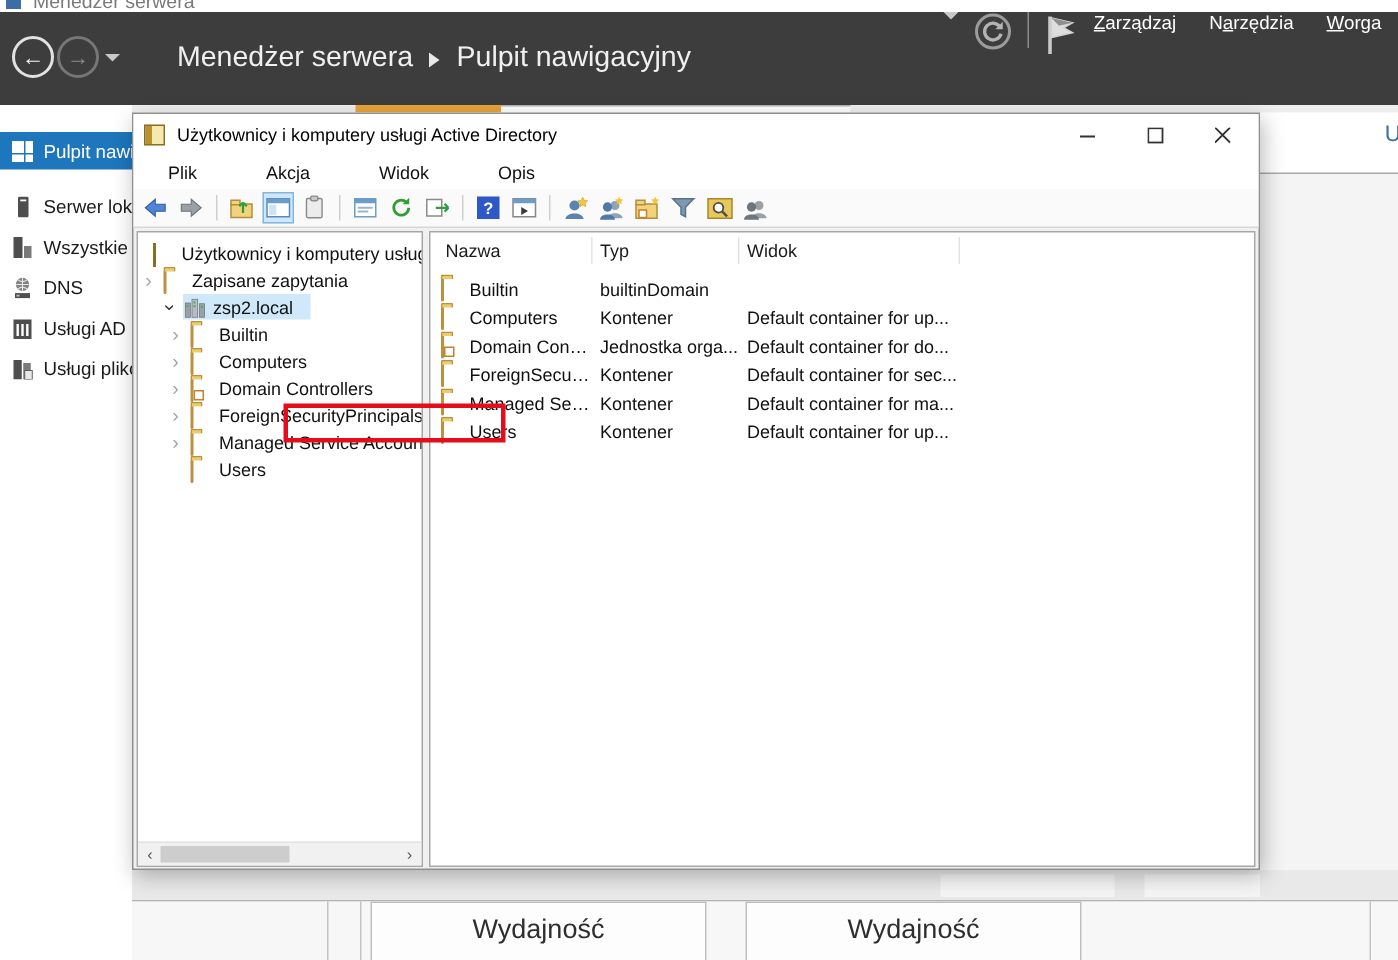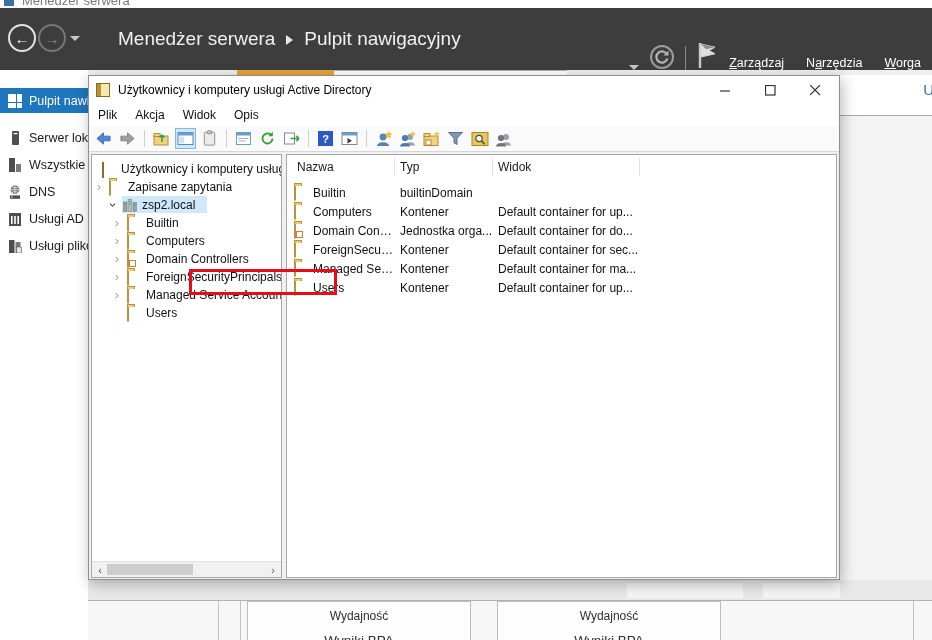--- a/index.html
+++ b/index.html
@@ -16,59 +16,59 @@
   
   #navbar{left:0;top:8px;width:932px;height:62px;background:#3d3d3d;color:#ececec}
   .navcircle{position:absolute;top:16px;width:28px;height:28px;border-radius:50%;
              display:flex;align-items:center;justify-content:center;font-size:15px;box-sizing:border-box}
   #nav-back{left:8px;border:2px solid #e2e2e2;color:#f2f2f2}
   #nav-fwd{left:38px;border:2px solid #767676;color:#8a8a8a}
   .caret{width:0;height:0;border-left:5px solid transparent;border-right:5px solid transparent;border-top:5px solid #c8c8c8}
   #nav-caret{position:absolute;left:70px;top:28px}
   #breadcrumb{position:absolute;left:118px;top:0;height:62px;display:flex;align-items:center;gap:11px;font-size:19px;color:#f0f0f0}
   .bc-sep{width:0;height:0;border-left:7px solid #e8e8e8;border-top:5px solid transparent;border-bottom:5px solid transparent;margin-top:2px}
-  #nav-right{position:absolute;right:0;top:0;height:62px;display:flex;align-items:flex-end}
+  #nav-right{position:absolute;right:0;top:0;height:62px;display:flex;align-items:flex-start}
   #nav-right .mini-caret{margin-right:10px}
   .nav-sep{width:1px;height:24px;background:#8a8a8a;margin:0 10px}
   .nav-menu{font-size:12.5px;color:#fff;margin:0 11px;white-space:nowrap}
   .nav-menu u{text-decoration:underline}
 
   
   #sm-strip{left:88px;top:70px;width:844px;height:5px;background:#efefef}
   #sm-tabbox{left:262px;top:70px;width:305px;height:5px;background:#fff;border-top:1px solid #b0b0b0;box-sizing:border-box}
   #sm-orange{left:237px;top:70px;width:97px;height:5px;background:#e9a33b}
   #sm-right-top{left:840px;top:75px;width:92px;height:41px;background:#fff;border-bottom:1px solid #a8a8a8;box-sizing:border-box;overflow:hidden}
   #sm-right-top .clip-head{position:absolute;right:-2px;top:6px;font-size:15px;color:#3a6ea5}
   #sm-right-bottom{left:840px;top:116px;width:92px;height:524px;background:#f4f4f4}
   #sm-band{left:88px;top:580px;width:844px;height:21px;background:#e9e9e9;border-bottom:1px solid #b2b2b2;box-sizing:border-box}
   .band-light{position:absolute;top:3px;height:15px;background:#f5f5f5}
   #sm-bottom{left:88px;top:601px;width:844px;height:39px;background:#f7f7f7}
   .vline{position:absolute;top:0;width:1px;height:39px;background:#c4c4c4}
   .sm-tile{position:absolute;top:0;width:224px;height:60px;background:#fdfdfd;border:1px solid #bdbdbd;box-sizing:border-box;text-align:center}
-  .sm-tile .t1{font-size:12px;color:#2e2e2e;margin-top:7px}
+  .sm-tile .t1{font-size:18px;color:#2e2e2e;margin-top:7px}
   .sm-tile .t2{font-size:13.5px;color:#2e2e2e;margin-top:10px}
 
   
   #sidebar{left:0;top:70px;width:88px;height:570px;background:#fff}
   .sb-item{position:absolute;left:0;width:88px;height:25px;display:flex;align-items:center;gap:7px;padding-left:8px;box-sizing:border-box;overflow:hidden}
   .sb-item.sel{background:#1e76bc;color:#fff}
   .sb-label{font-size:12.5px;color:#1a1a1a;white-space:nowrap}
   .sb-item.sel .sb-label{color:#fff}
   .sb-ic{flex:0 0 14px;height:14px}
 
   
   #aduc{left:88px;top:75px;width:752px;height:505px;background:#f0f0f0;border:1px solid #8f8f8f;
         box-sizing:border-box;box-shadow:2px 4px 14px rgba(0,0,0,.28)}
   #aduc-titlebar{position:absolute;left:0;top:0;width:100%;height:28px;background:#fff;display:flex;align-items:center}
   #aduc-title-icon{width:14px;height:14px;margin:0 8px 0 7px;background:linear-gradient(90deg,#b8922f 0 4px,#f5e9ae 4px);border:1px solid #8a6d1f;box-sizing:border-box}
   #aduc-title{font-size:12px;color:#000}
   #aduc-controls{position:absolute;right:1px;top:0;height:28px;display:flex}
   .wbtn{width:45px;height:28px;display:flex;align-items:center;justify-content:center}
   #aduc-menubar{position:absolute;left:0;top:28px;width:100%;height:22px;background:#fff;display:flex;align-items:center;font-size:12px;color:#111}
-  .mitem{padding:0 9px}
+  .mitem{padding:0 23px}
   #aduc-toolbar{position:absolute;left:0;top:50px;width:100%;height:26px;background:#fafafa;border-bottom:1px solid #d7d7d7;
                 box-sizing:border-box;display:flex;align-items:center;gap:3px;padding-left:4px}
   .tbtn{width:21px;height:21px;display:flex;align-items:center;justify-content:center}
   .tbtn.pressed{background:#cde8ff;border:1px solid #84b6e0;box-sizing:border-box}
   .tb-sep{width:1px;height:17px;background:#cfcfcf;margin:0 3px}
 
   
   #tree-pane{position:absolute;left:2px;top:78px;width:191px;height:424px;background:#fff;border:1px solid #a7a7a7;box-sizing:border-box;overflow:hidden}
   #list-pane{position:absolute;left:197px;top:78px;width:551px;height:424px;background:#fff;border:1px solid #a7a7a7;box-sizing:border-box;overflow:hidden}
 

